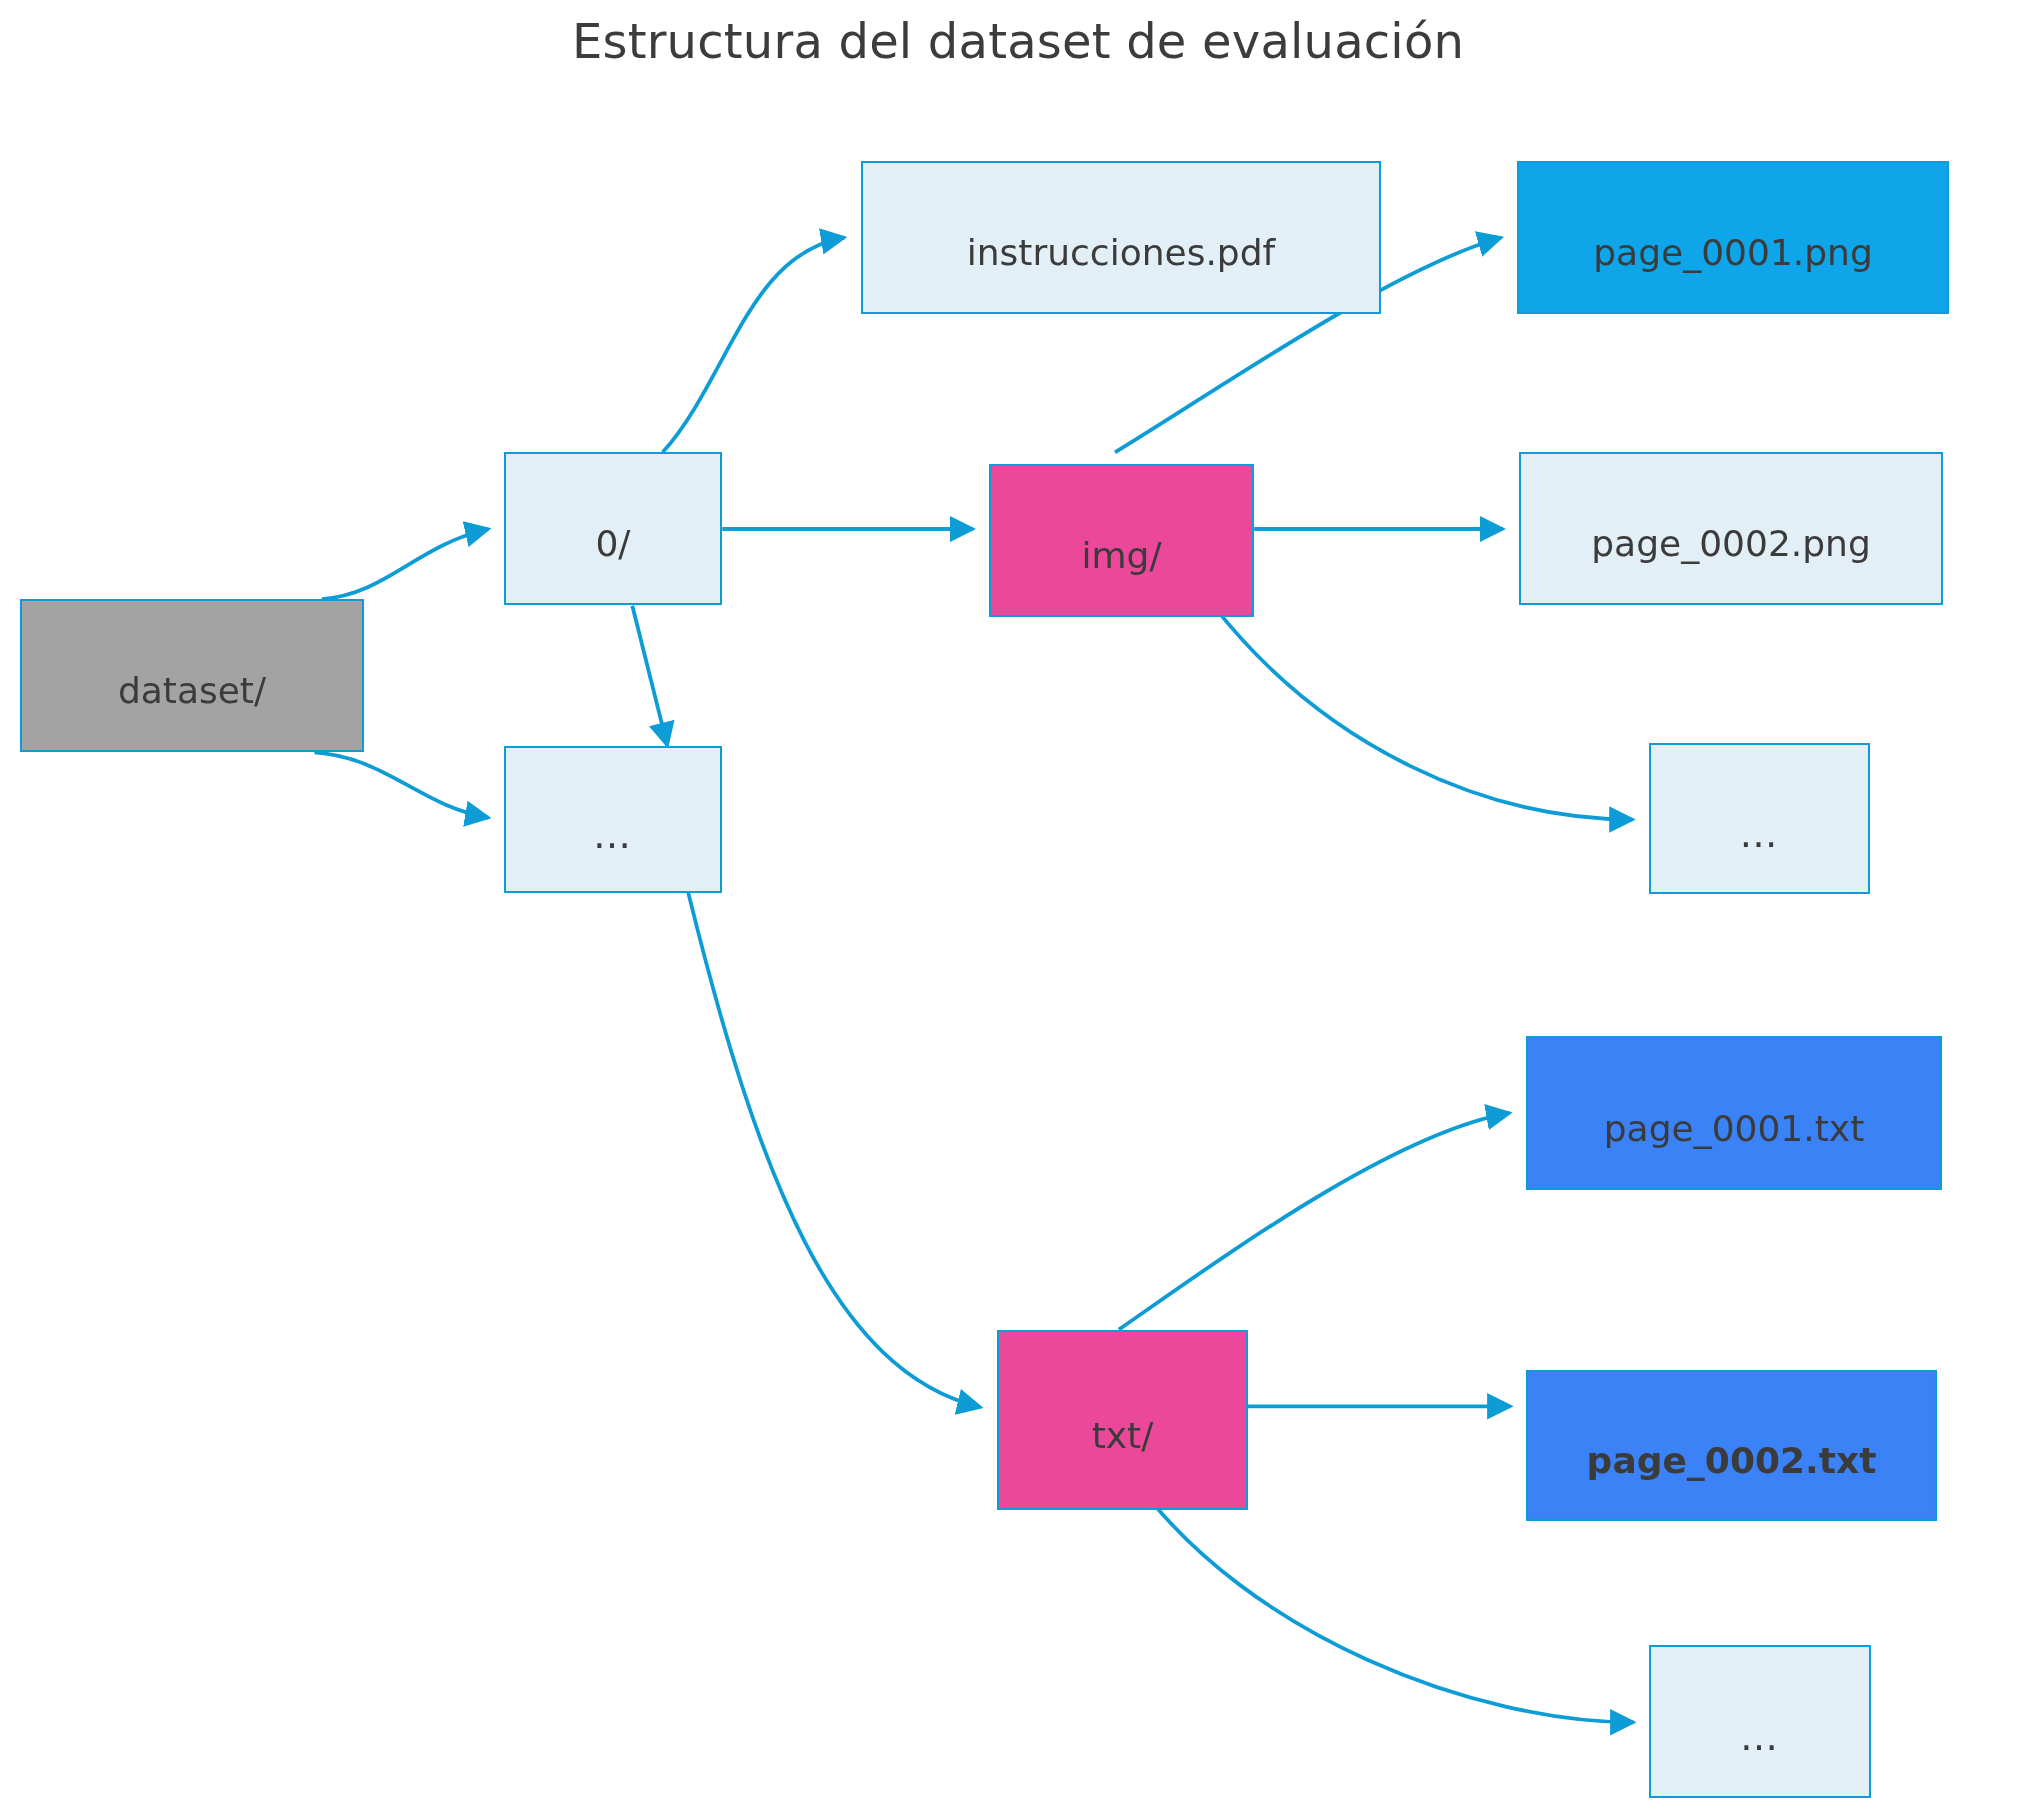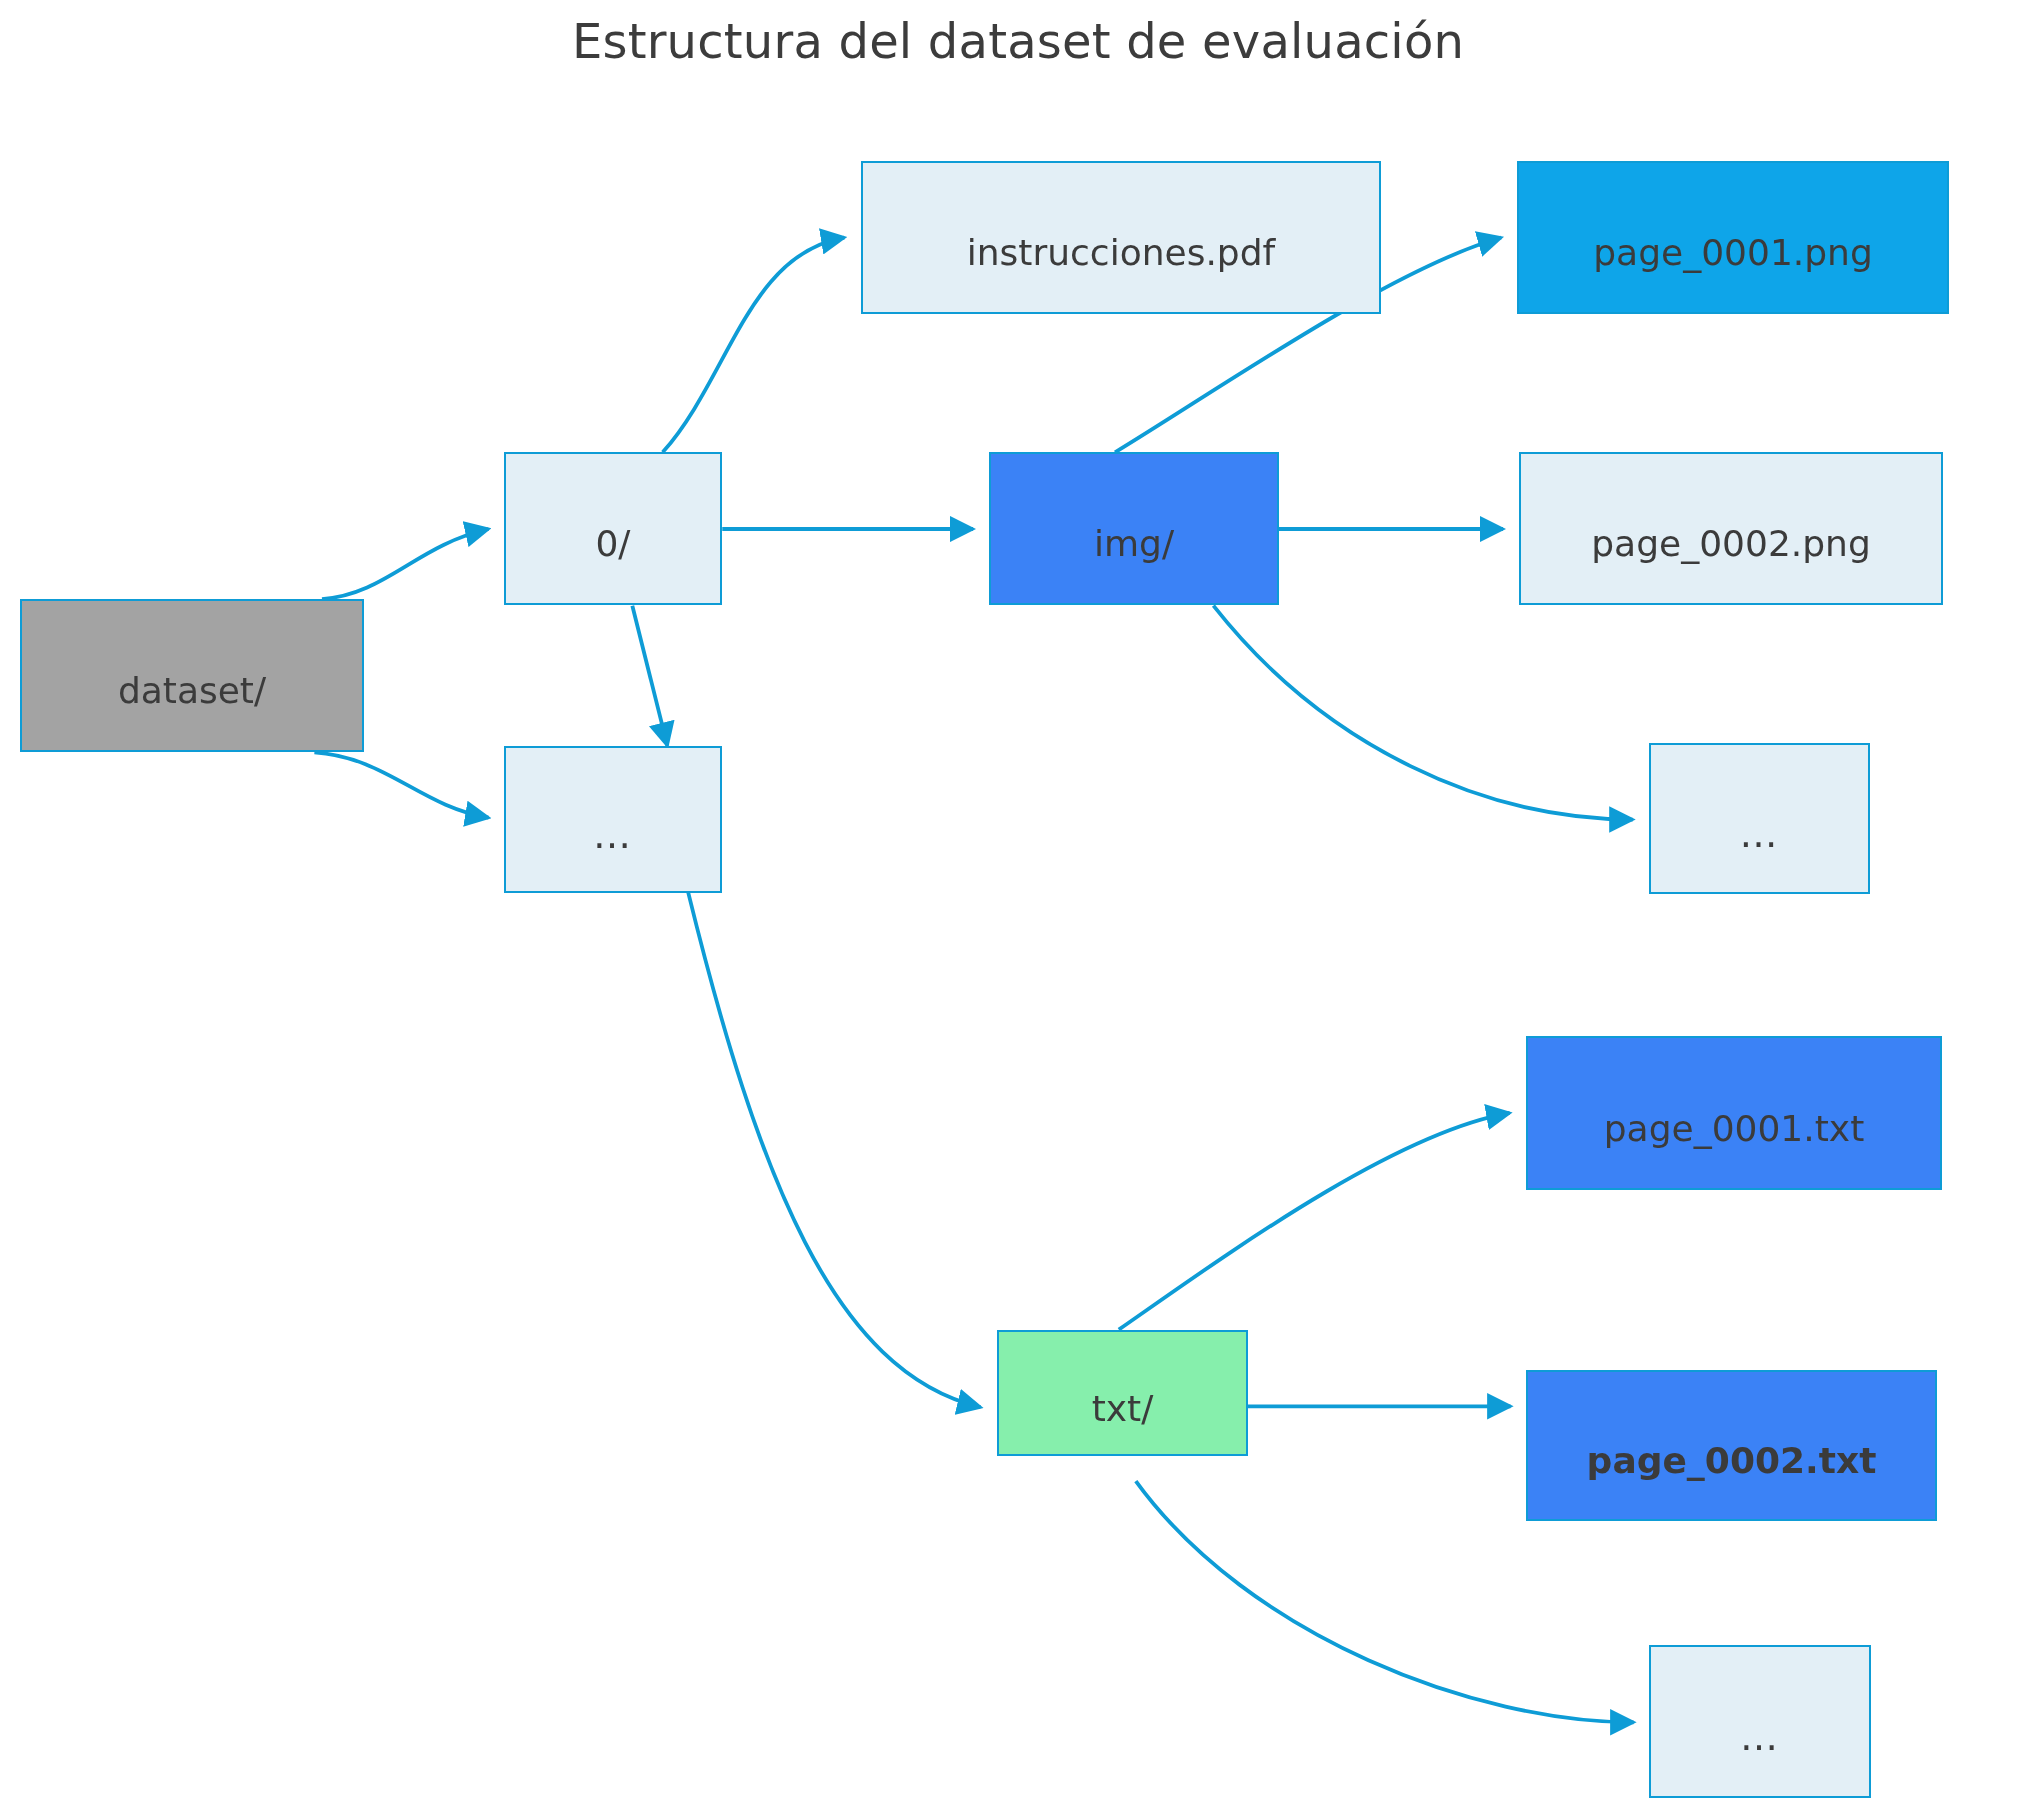--- a/index.html
+++ b/index.html
@@ -94,33 +94,33 @@
       </div>
       <div class="node" style="left: 504px; top: 452px; width: 218px; height: 153px; background: rgb(227, 239, 246); border-color: rgb(14, 156, 214);">
         <span class="node-label" style="color: rgb(59, 59, 59);">0/</span>
       </div>
       <div class="node" style="left: 504px; top: 746px; width: 218px; height: 147px; background: rgb(227, 239, 246); border-color: rgb(14, 156, 214);">
         <span class="node-label ellipsis" style="color: rgb(59, 59, 59);">…</span>
       </div>
       <div class="node" style="left: 861px; top: 161px; width: 520px; height: 153px; background: rgb(227, 239, 246); border-color: rgb(14, 156, 214);">
         <span class="node-label" style="color: rgb(59, 59, 59);">instrucciones.pdf</span>
       </div>
-      <div class="node" style="left: 989px; top: 452px; width: 290px; height: 153px; background: #3b82f6; border-color: rgb(14, 156, 214);">
+      <div class="node" style="left: 989px; top: 464px; width: 265px; height: 153px; background: #ec4899; border-color: rgb(14, 156, 214);">
         <span class="node-label" style="color: rgb(59, 59, 59);">img/</span>
       </div>
       <div class="node" style="left: 1517px; top: 161px; width: 432px; height: 153px; background: #0ea5e9; border-color: rgb(14, 156, 214);">
         <span class="node-label" style="color: rgb(59, 59, 59);">page_0001.png</span>
       </div>
       <div class="node" style="left: 1519px; top: 452px; width: 424px; height: 153px; background: rgb(227, 239, 246); border-color: rgb(14, 156, 214);">
         <span class="node-label" style="color: rgb(59, 59, 59);">page_0002.png</span>
       </div>
       <div class="node" style="left: 1649px; top: 743px; width: 221px; height: 151px; background: rgb(227, 239, 246); border-color: rgb(14, 156, 214);">
         <span class="node-label ellipsis" style="color: rgb(59, 59, 59);">…</span>
       </div>
-      <div class="node" style="left: 997px; top: 1330px; width: 251px; height: 126px; background: #86efac; border-color: rgb(14, 156, 214);">
+      <div class="node" style="left: 997px; top: 1330px; width: 251px; height: 180px; background: #ec4899; border-color: rgb(14, 156, 214);">
         <span class="node-label" style="color: rgb(59, 59, 59);">txt/</span>
       </div>
       <div class="node" style="left: 1526px; top: 1036px; width: 416px; height: 154px; background: #3b82f6; border-color: rgb(14, 156, 214); align-items: center;">
         <span class="node-label" style="color: rgb(59, 59, 59);">page_0001.txt</span>
       </div>
       <div class="node" style="left: 1526px; top: 1370px; width: 411px; height: 151px; background: #3b82f6; border-color: rgb(14, 156, 214); font-weight: bold;">
         <span class="node-label" style="color: rgb(59, 59, 59);">page_0002.txt</span>
       </div>
       <div class="node" style="left: 1649px; top: 1645px; width: 222px; height: 153px; background: rgb(227, 239, 246); border-color: rgb(14, 156, 214);">
         <span class="node-label ellipsis" style="color: rgb(59, 59, 59);">…</span>

